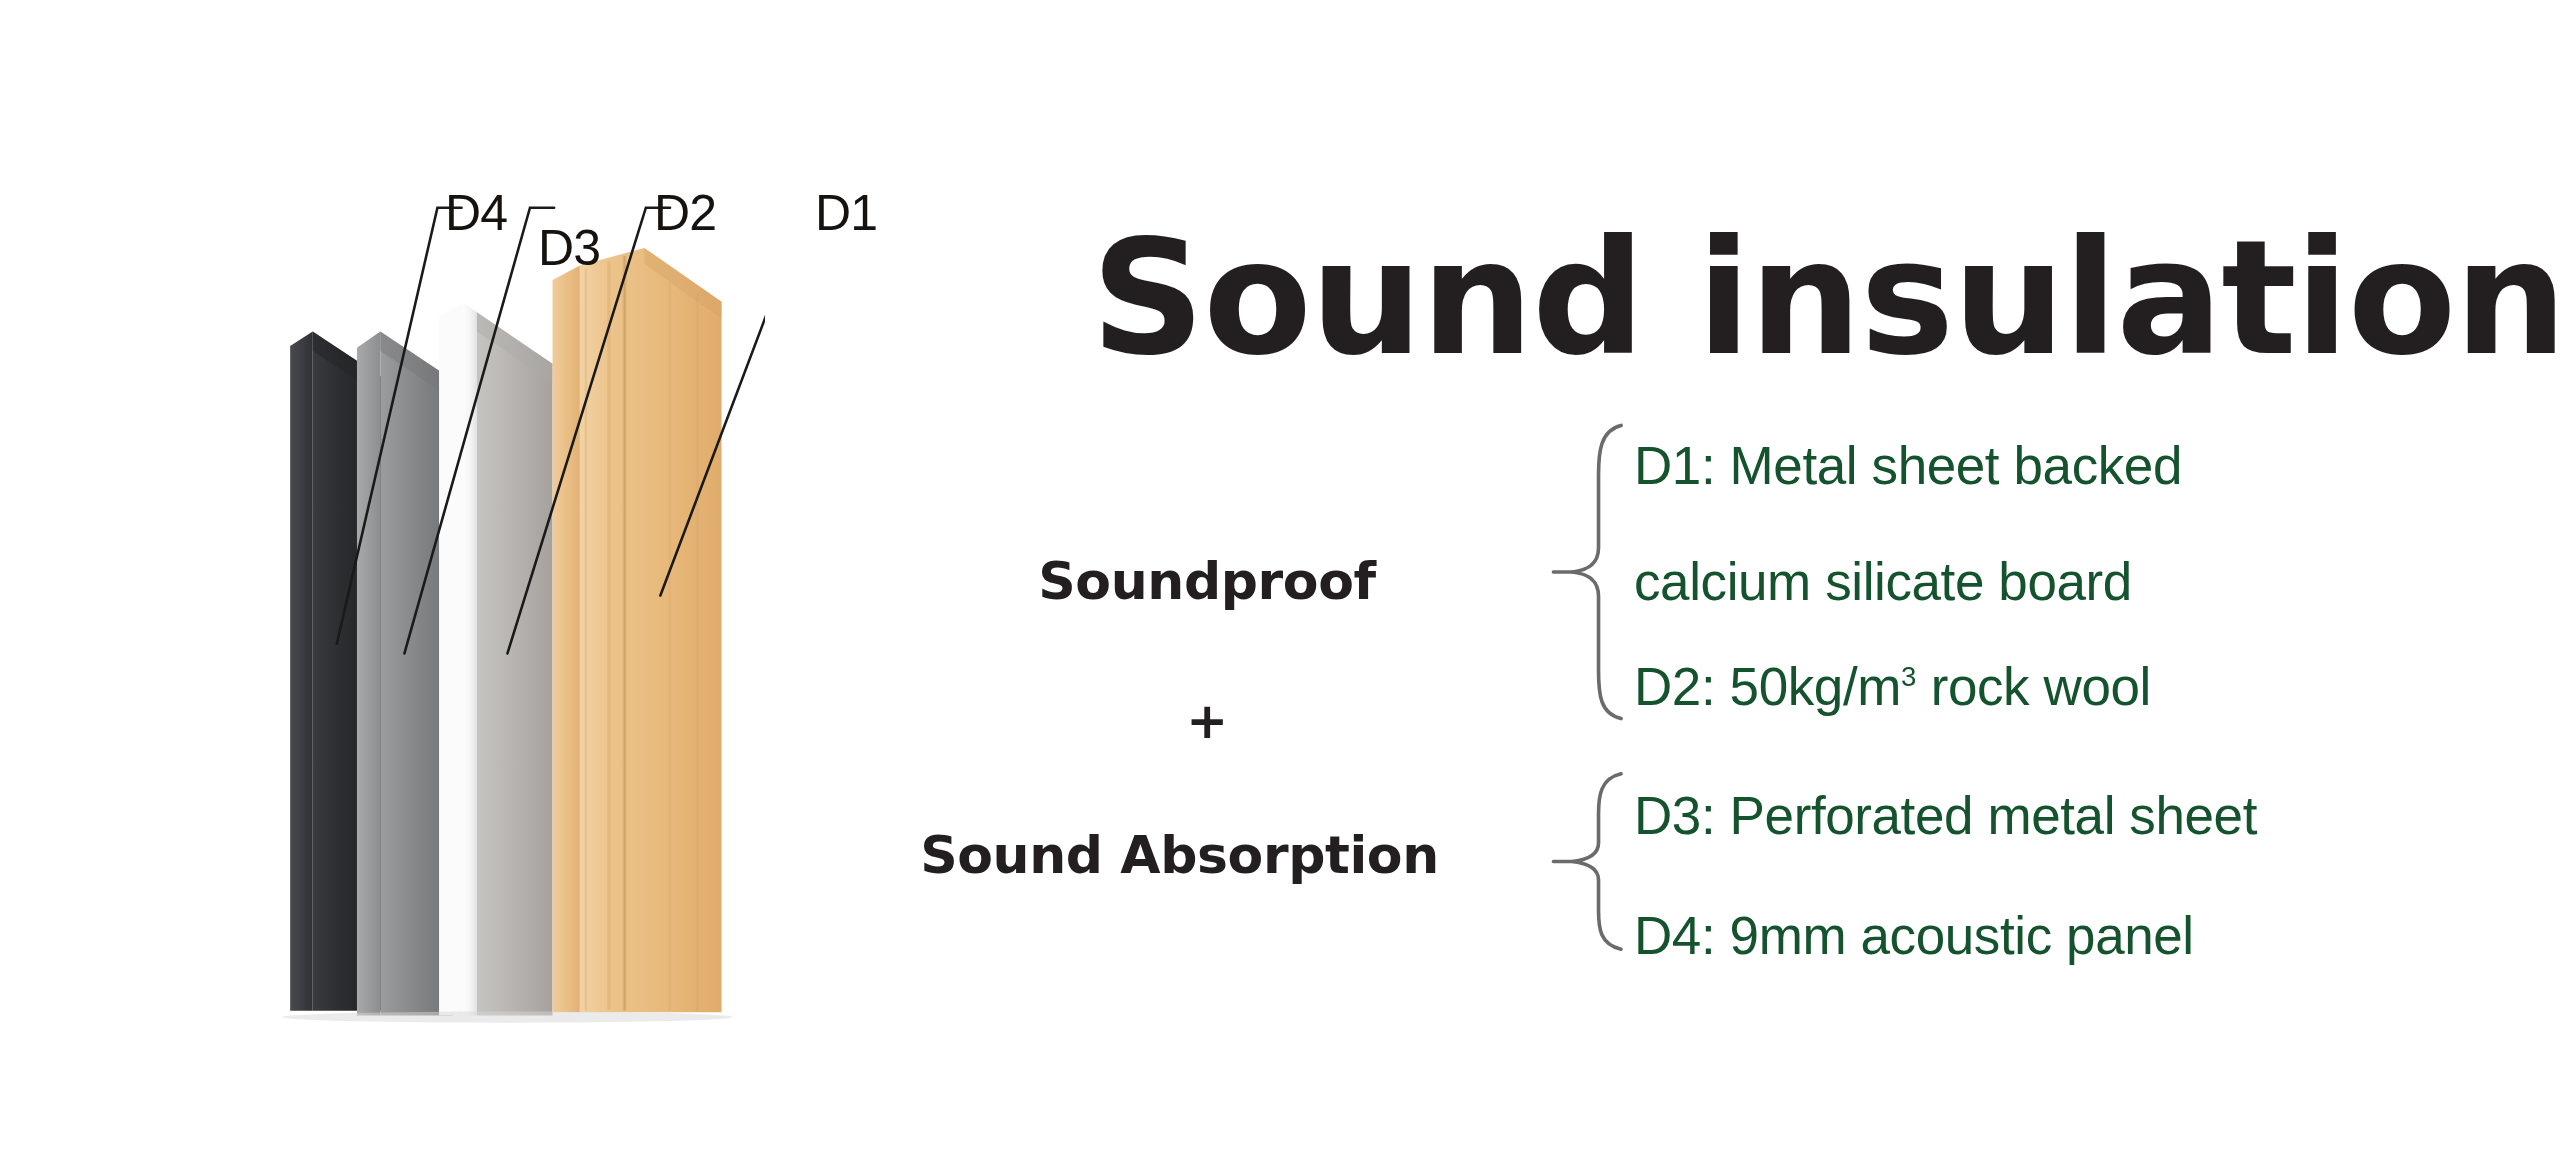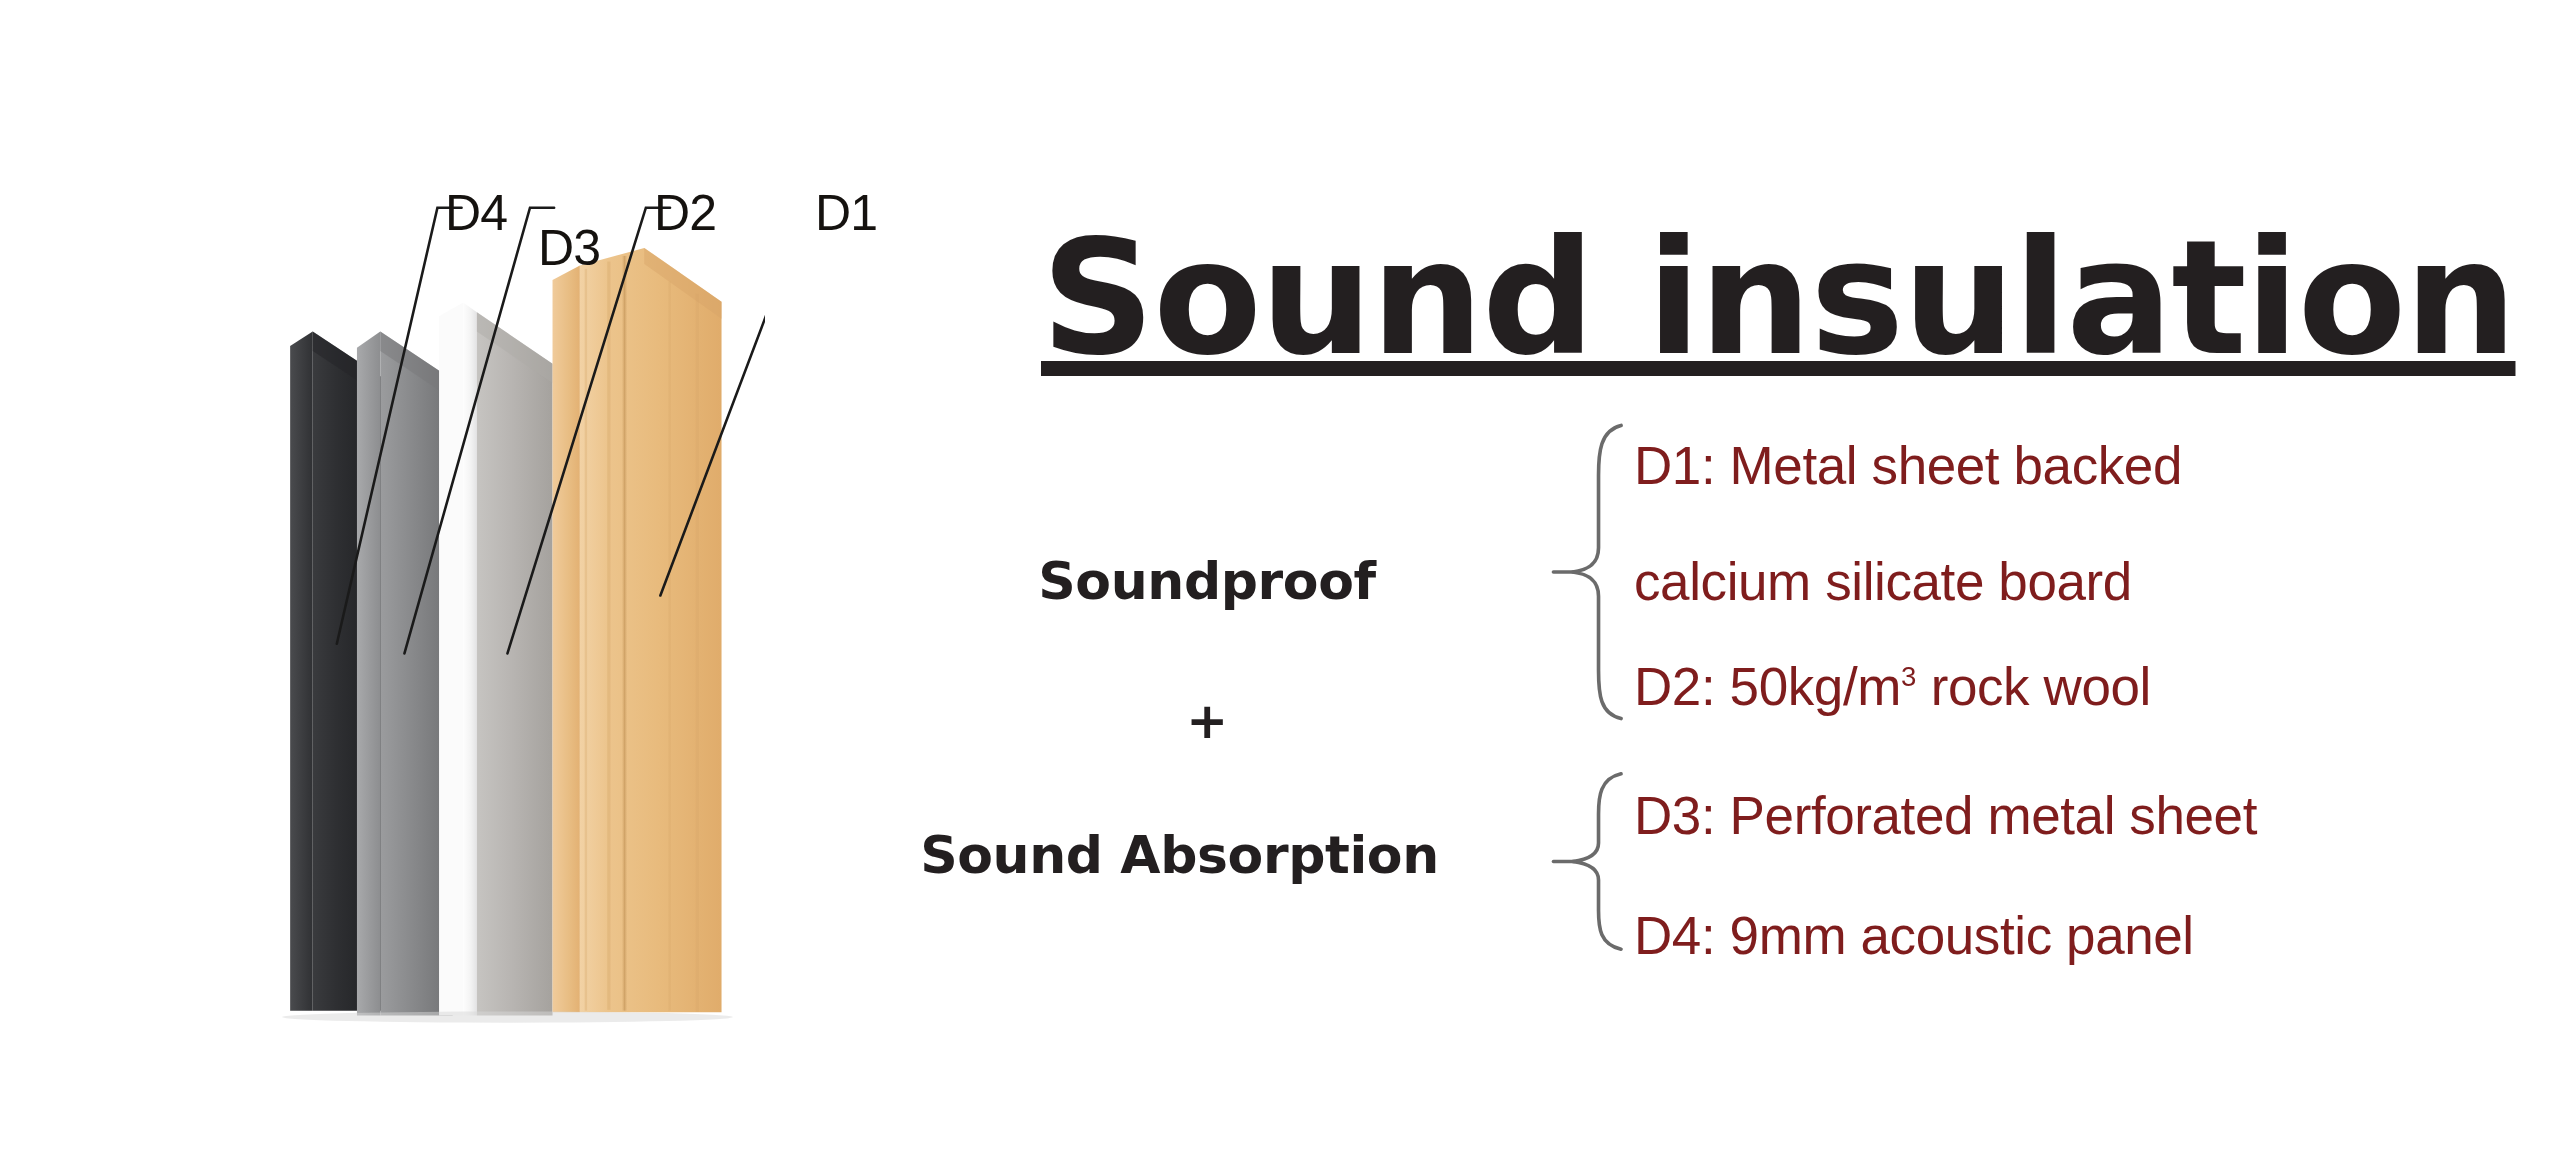--- a/index.html
+++ b/index.html
@@ -47,32 +47,31 @@
     white-space: nowrap;
   }
   #callout-d4 { left: 445px; top: 188px; }
   #callout-d3 { left: 538px; top: 195px; margin-top: 28px; }
   #callout-d2 { left: 654px; top: 188px; }
   #callout-d1 { left: 815px; top: 188px; }
 
   
   #page-title {
     position: absolute;
-    left: 1041px;
+    left: 1091px;
     top: 113px;
     width: 1224px;
     font-family: "DejaVu Sans", "Liberation Sans", sans-serif;
     font-weight: 700;
     font-size: 158px;
     line-height: 1;
     letter-spacing: -1.6px;
     color: #231f20;
     white-space: nowrap;
     text-align: left;
-    text-decoration: underline;
   }
 
   
   .summary-term {
     position: absolute;
     font-family: "DejaVu Sans", "Liberation Sans", sans-serif;
     font-weight: 700;
     font-size: 52px;
     letter-spacing: -0.4px;
     color: #231f20;
@@ -108,21 +107,21 @@
 
   
   .detail-line {
     position: absolute;
     left: 1634px;
     font-family: "Liberation Sans", "DejaVu Sans", sans-serif;
     font-weight: 400;
     font-size: 53px;
     letter-spacing: -0.4px;
     line-height: 1;
-    color: #7f1d1d;
+    color: #14532d;
     white-space: nowrap;
   }
   #detail-d1a { top: 439px; }
   #detail-d1b { top: 535px; margin-top: 20px; }
   #detail-d2  { top: 632px; margin-top: 28px; }
   #detail-d3  { top: 777px; margin-top: 12px; }
   #detail-d4  { top: 873px; margin-top: 36px; }
 
   .sup3 {
     font-size: 0.52em;

